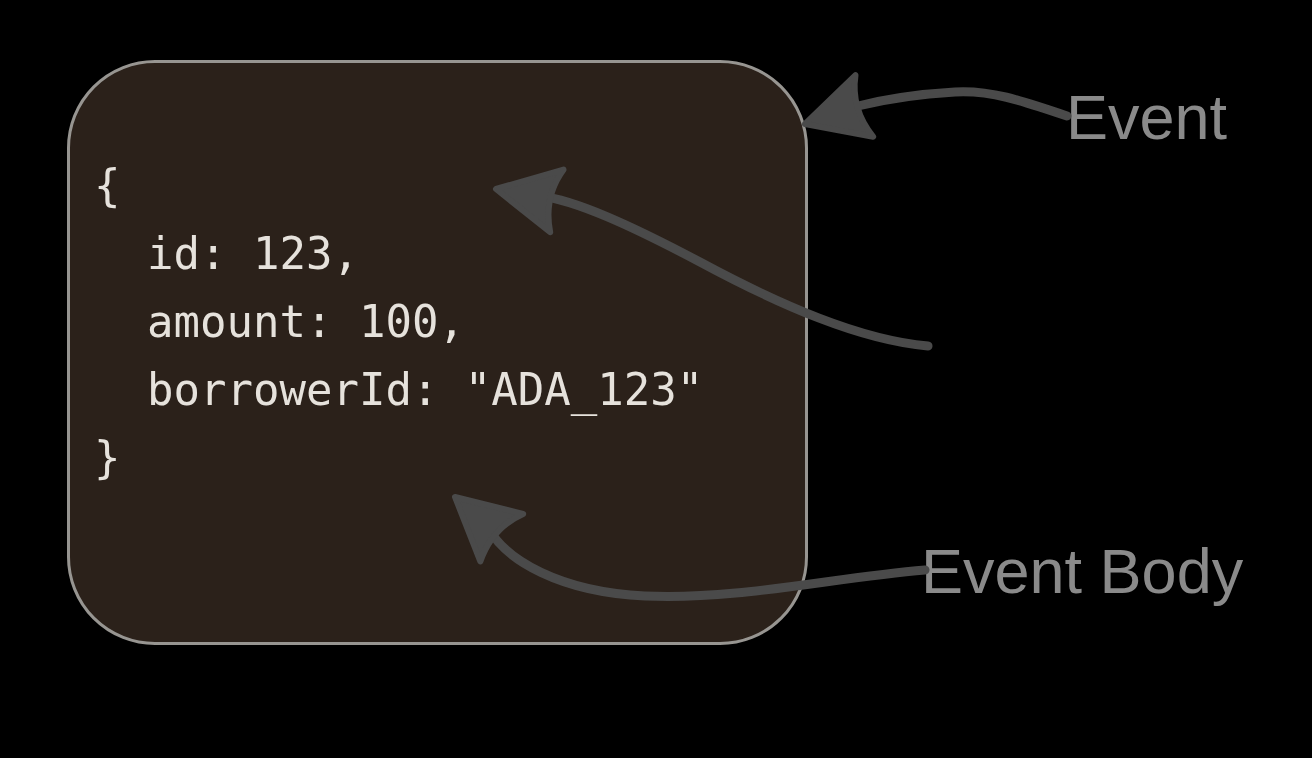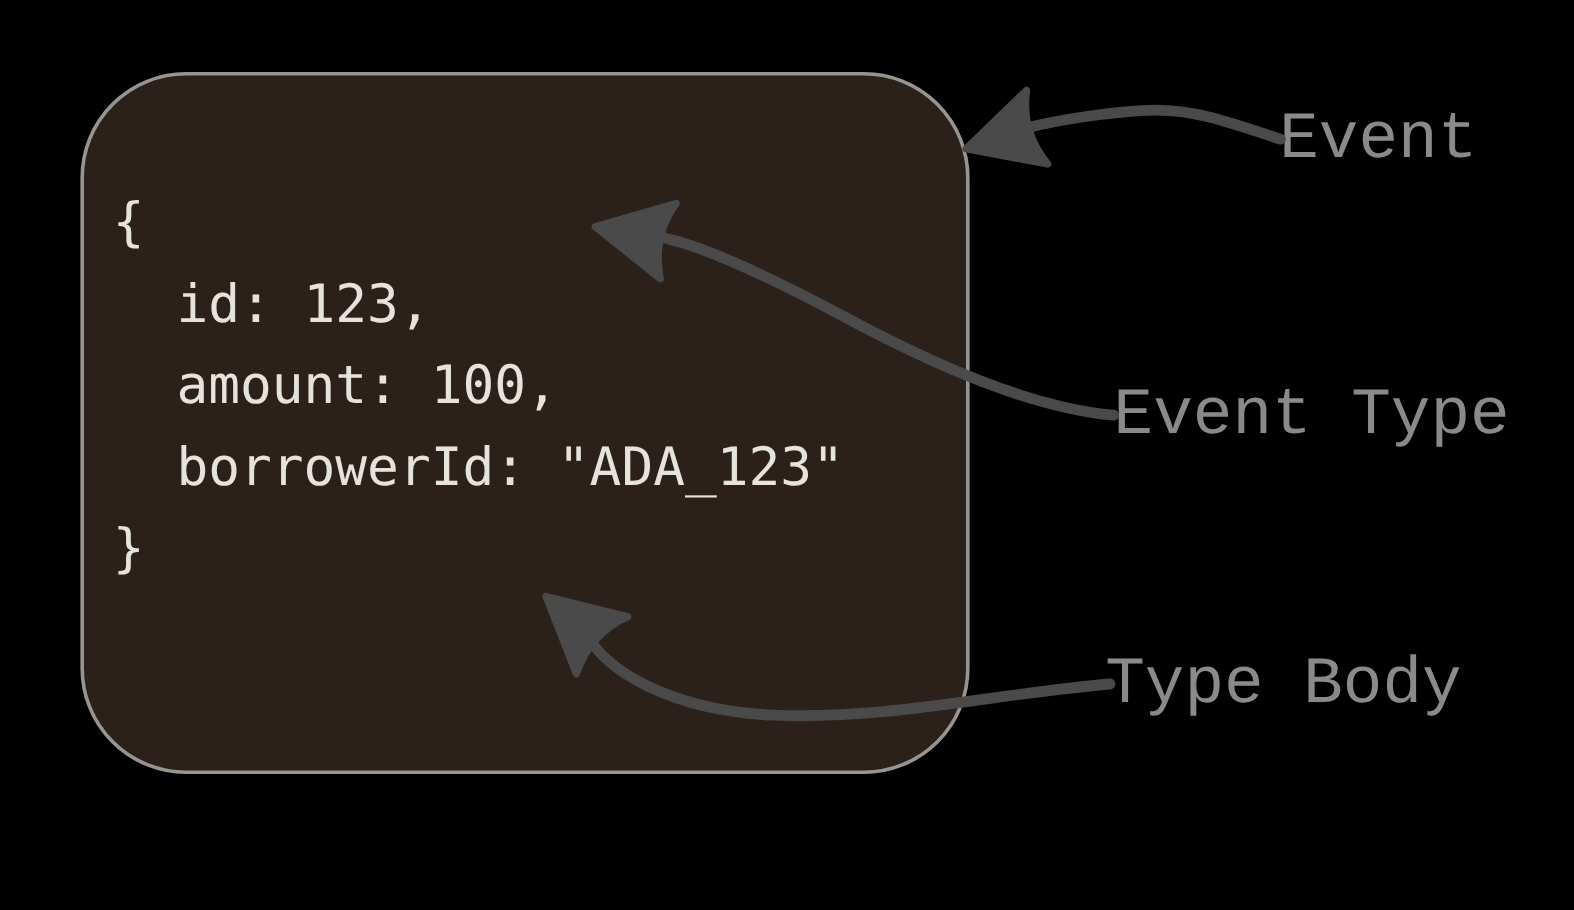--- a/index.html
+++ b/index.html
@@ -64,25 +64,24 @@
   }
   .arrow-head {
     fill: #4a4a4a;
     stroke: #4a4a4a;
     stroke-width: 6;
     stroke-linejoin: round;
   }
   .annotation-label {
     position: absolute;
     color: #8a8a8a;
-    font-size: 55px;
+    font-size: 63px;
     line-height: 58px;
     white-space: nowrap;
     z-index: 2;
-    font-family: Liberation Mono, monospace;
   }
   .label-event      { left: 1066px; top: 88px;  }
   .label-event-type { left: 928px;  top: 318px; }
   .label-event-body { left: 921px;  top: 542px; }
 </style>
 </head>
 <body>
 
 <div class="canvas">
 
@@ -90,22 +89,21 @@
 
   <div class="code-block">
     <pre class="code-body">{
   id: 123,
   amount: 100,
   borrowerId: "ADA_123"
 }</pre>
   </div>
 
   <div class="annotation-label label-event">Event</div>
-  <div class="annotation-label label-event-type">Event Type</div>
-  <div class="annotation-label label-event-body">Type Body</div>
+  <div class="annotation-label label-event-body">Event Body</div>
 
   <svg class="arrow-layer" width="1312" height="758" viewBox="0 0 1312 758">
 
     <path class="arrow-line" d="M 1067 116 C 1020 100, 990 90, 955 92 C 920 94, 882 100, 858 106"></path>
     <path class="arrow-head" d="M 0 0 L 62 -33 Q 48 -2 62 31 Z" transform="translate(805,124) rotate(-16)"></path>
 
     <path class="arrow-line" d="M 928 346 C 860 340, 780 305, 700 262 C 630 225, 575 200, 540 196"></path>
     <path class="arrow-head" d="M 0 0 L 62 -33 Q 48 -2 62 31 Z" transform="translate(496,189) rotate(12)"></path>
 
     <path class="arrow-line" d="M 925 570 C 830 578, 740 600, 645 596 C 560 592, 505 560, 488 527"></path>

